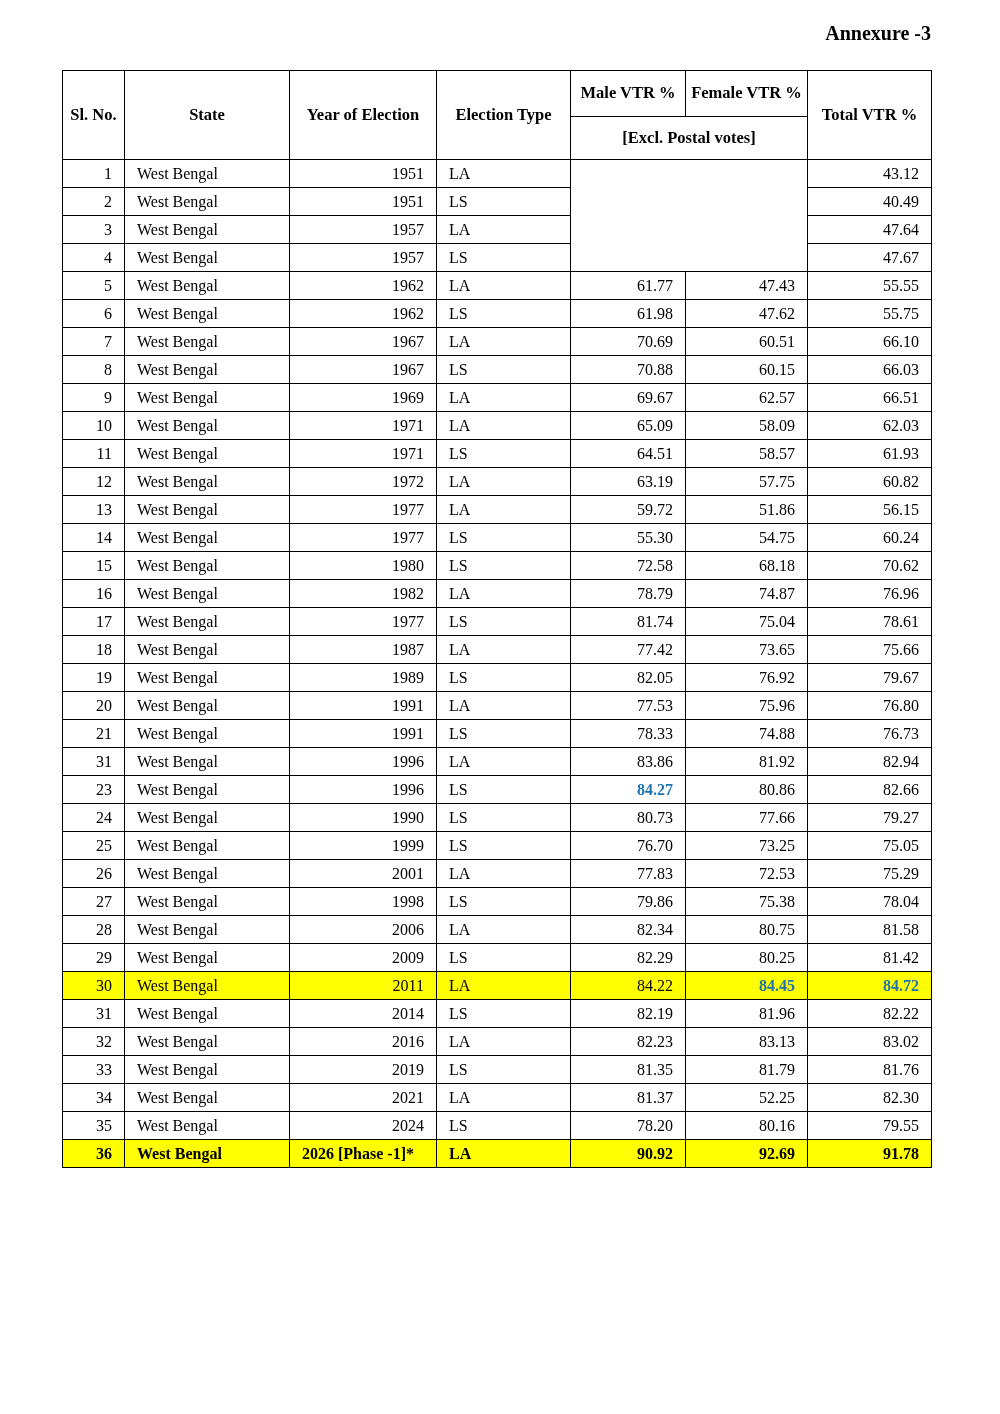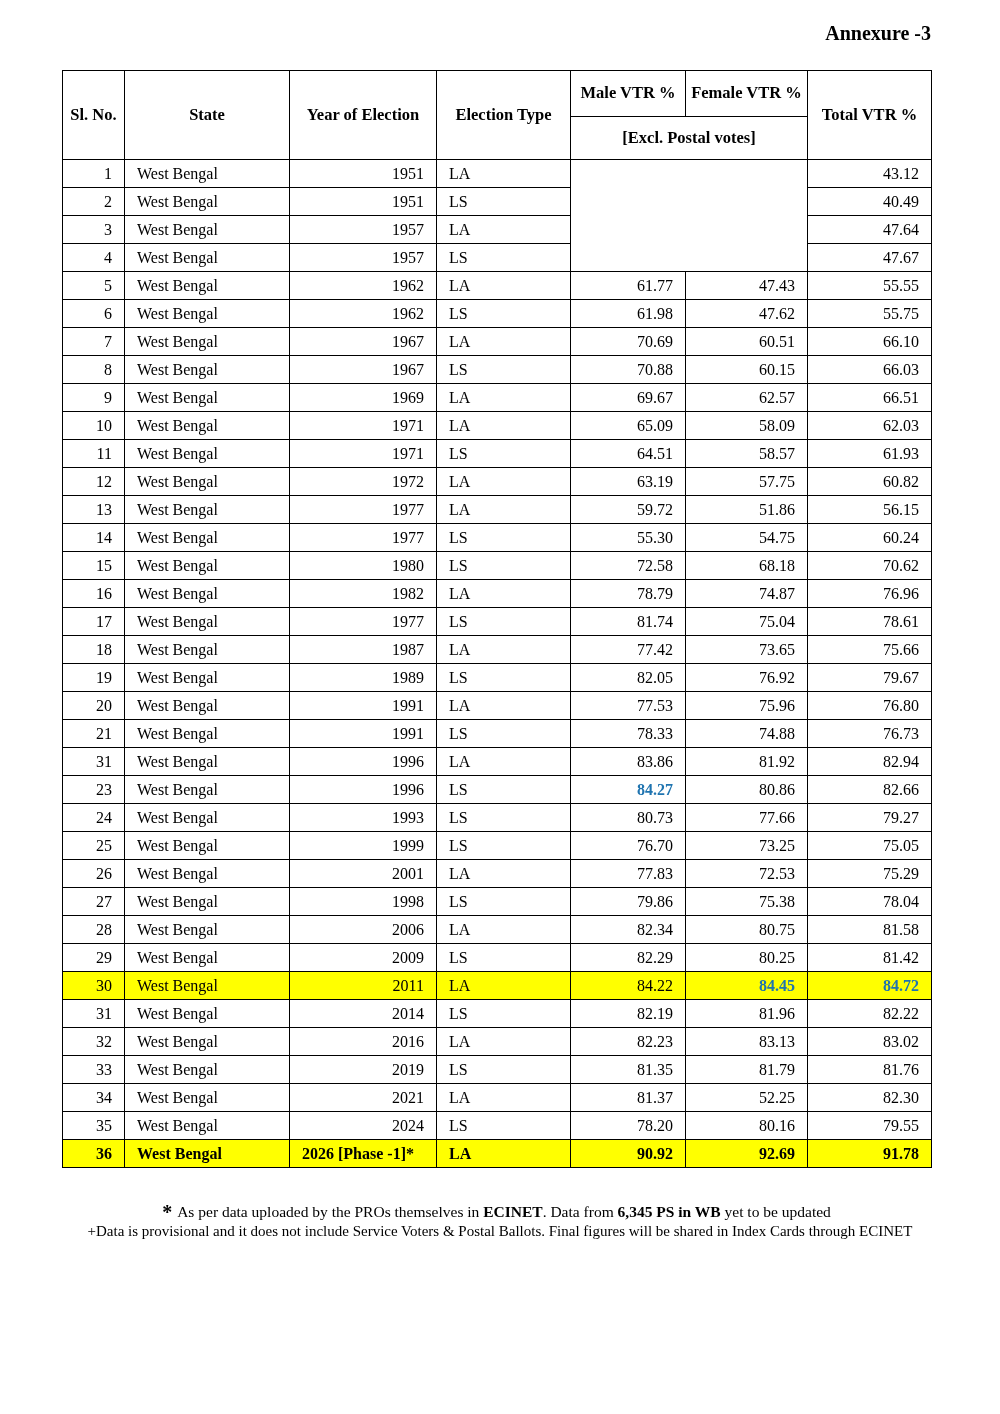--- a/index.html
+++ b/index.html
@@ -286,21 +286,21 @@
           <td class="left">West Bengal</td>
           <td class="num">1996</td>
           <td class="left">LS</td>
           <td class="num blue">84.27</td>
           <td class="num">80.86</td>
           <td class="num">82.66</td>
         </tr>
         <tr>
           <td class="num">24</td>
           <td class="left">West Bengal</td>
-          <td class="num">1993</td>
+          <td class="num">1990</td>
           <td class="left">LS</td>
           <td class="num">80.73</td>
           <td class="num">77.66</td>
           <td class="num">79.27</td>
         </tr>
         <tr>
           <td class="num">25</td>
           <td class="left">West Bengal</td>
           <td class="num">1999</td>
           <td class="left">LS</td>
@@ -403,17 +403,15 @@
           <td class="left">West Bengal</td>
           <td class="left">2026 [Phase -1]*</td>
           <td class="left">LA</td>
           <td class="num">90.92</td>
           <td class="num">92.69</td>
           <td class="num">91.78</td>
         </tr>
       </tbody>
   </table>
 
-  <div class="fn1"><span class="star">*</span><span>As per data uploaded by the PROs themselves in </span><span style="font-weight: bold;">ECINET</span><span>. Data from </span><span style="font-weight: bold;">6,345 PS in WB</span><span> yet to be updated</span></div>
-
-  <div class="fn2">+Data is provisional and it does not include Service Voters &amp; Postal Ballots. Final figures will be shared in Index Cards through ECINET</div>
+
 
 </div>
 
 </body></html>

